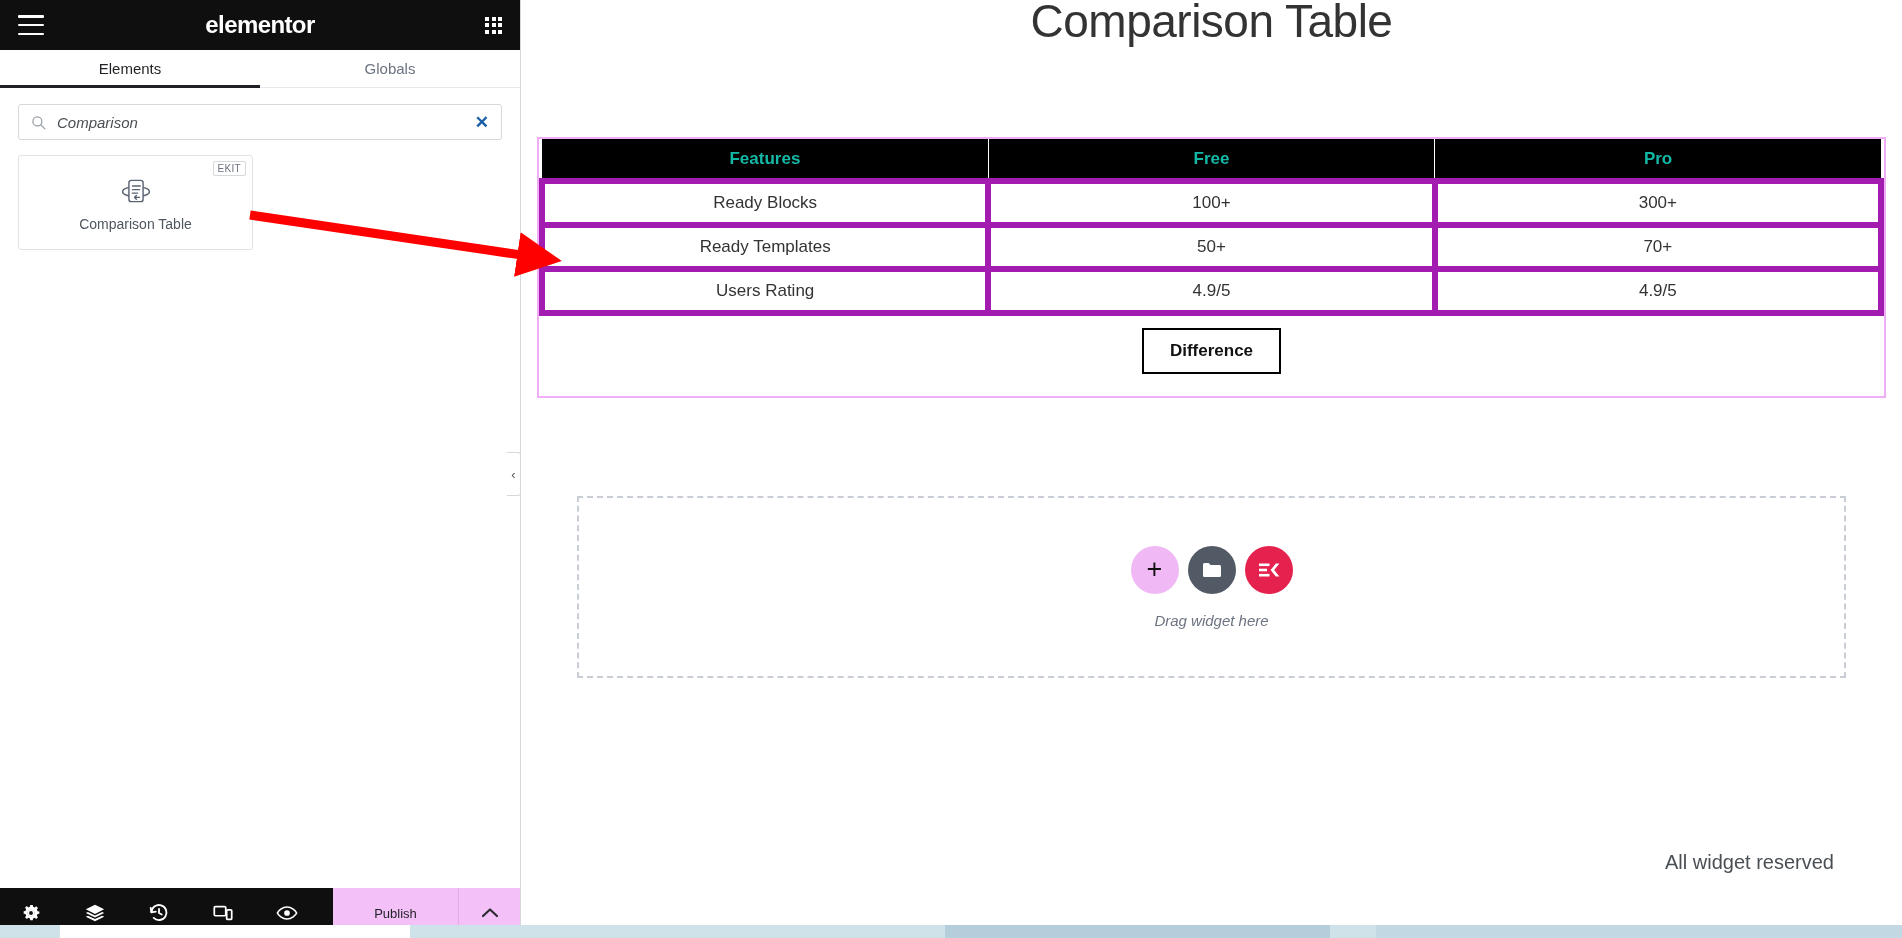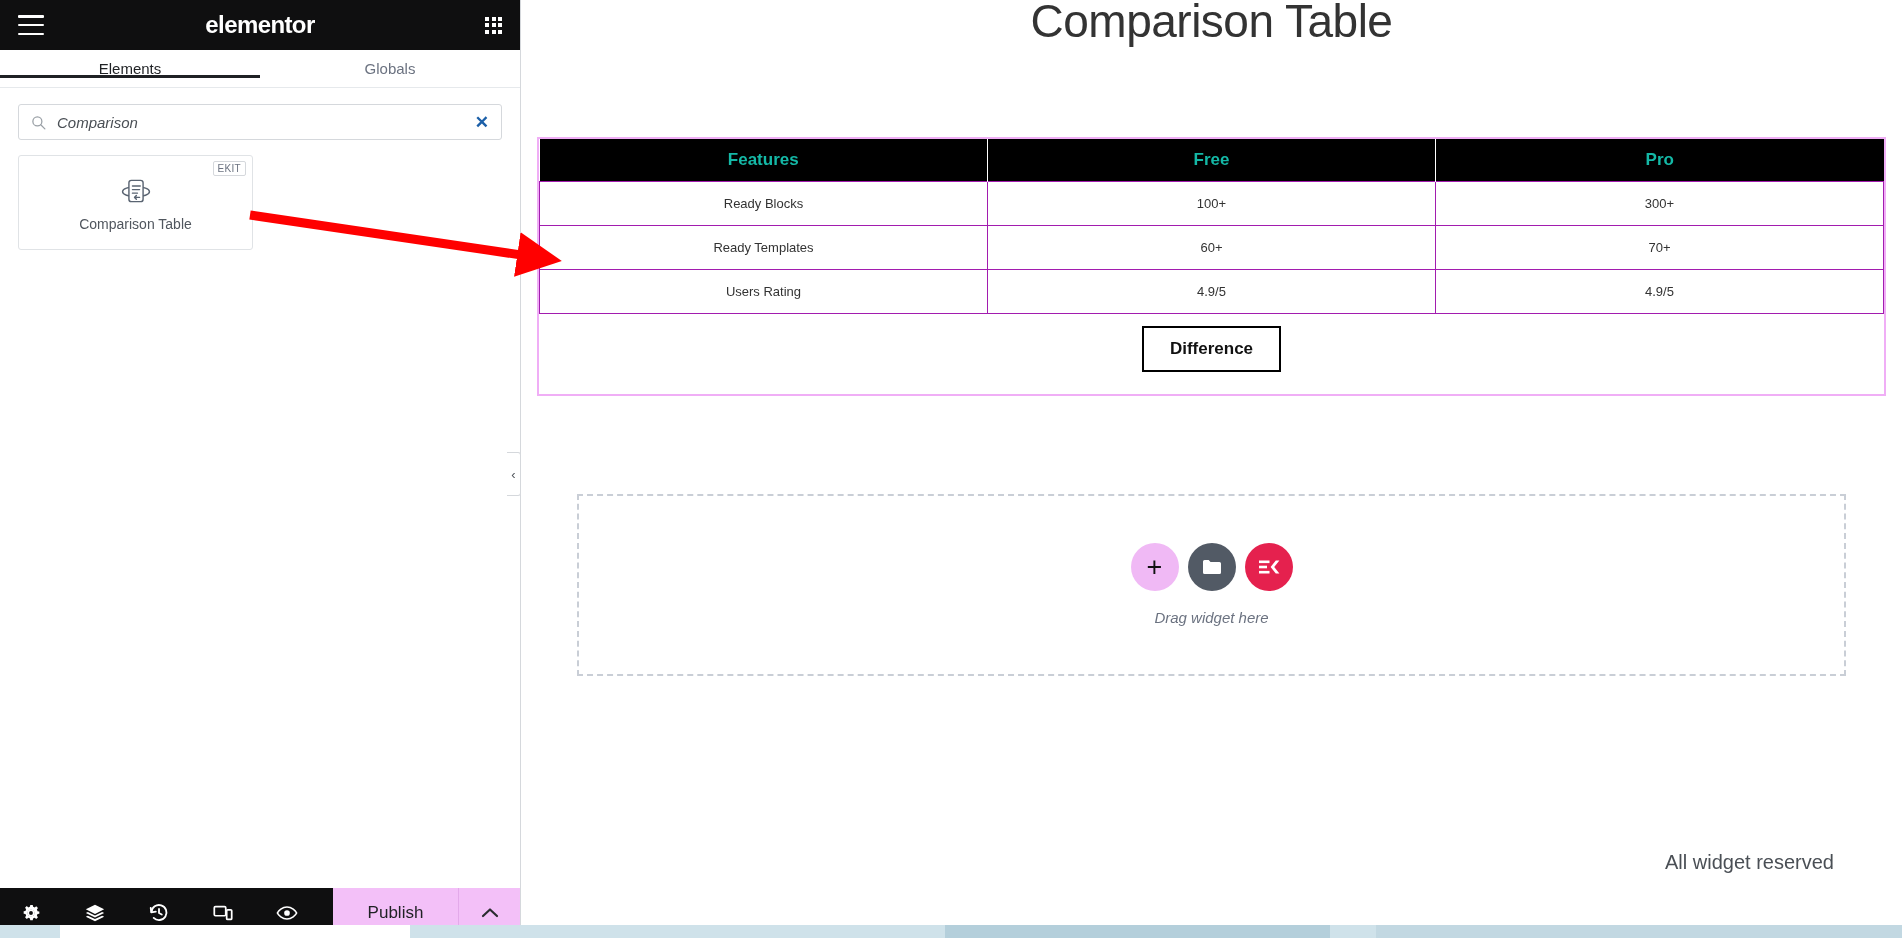--- a/index.html
+++ b/index.html
@@ -28,21 +28,21 @@
     justify-content: space-between; cursor: pointer; }
   .hamburger span { display: block; height: 2.5px; background: #ffffff; border-radius: 1px; }
   #brand {
     color: #ffffff; font-size: 24px; font-weight: bold; letter-spacing: -0.6px;
     position: absolute; left: 50%; transform: translateX(-50%);
   }
   .grid-icon { display: grid; grid-template-columns: repeat(3, 4px);
     grid-template-rows: repeat(3, 4px); gap: 2.5px; cursor: pointer; }
   .grid-icon i { display: block; width: 4px; height: 4px; background: #ffffff; }
 
-  #tabs { height: 38px; display: flex; border-bottom: 1px solid #e6e9ec; flex: 0 0 38px; align-items: center; }
+  #tabs { height: 38px; display: flex; border-bottom: 1px solid #e6e9ec; flex: 0 0 38px; }
   .tab {
     flex: 1; display: flex; align-items: center; justify-content: center;
     font-size: 15px; color: #6b7280; cursor: pointer; position: relative;
     background: #ffffff;
   }
   .tab.active { color: #1f2124; }
   .tab.active::after {
     content: ""; position: absolute; left: 0; right: 0; bottom: -1px;
     height: 3px; background: #1f2124;
   }
@@ -88,21 +88,21 @@
     font-size: 13px; color: #51565c; cursor: pointer; z-index: 6;
   }
 
   #panel-footer {
     height: 50px; background: #0f0f10; display: flex; align-items: stretch;
     flex: 0 0 50px;
   }
   #footer-icons { display: flex; align-items: center; flex: 1; padding-left: 20px; gap: 42px; }
   .f-ico { width: 22px; height: 22px; cursor: pointer; }
   #publish-btn {
-    width: 125px; background: #f3c0f8; color: #1f2124; font-size: 17px;
+    width: 125px; background: #f3c0f8; color: #1f2124; font-size: 13px;
     display: flex; align-items: center; justify-content: center; cursor: pointer;
   }
   #publish-arrow {
     width: 62px; background: #f3c0f8; display: flex; align-items: center;
     justify-content: center; cursor: pointer; border-left: 1px solid #e3a9ea;
   }
 
   
   #canvas { flex: 1; height: 938px; background: #ffffff; position: relative; overflow: hidden; }
 
@@ -116,22 +116,22 @@
     margin: 88px 16px 0 16px;
     border: 2px solid #f0aef6; background: #ffffff; padding: 0;
   }
   #cmp-table { width: 100%; border-collapse: collapse; table-layout: fixed; }
   #cmp-table th {
     background: #000000; color: #14b8a6; font-size: 17px; font-weight: bold;
     height: 42px; text-align: center; border-right: 1px solid #ffffff;
   }
   #cmp-table th:last-child { border-right: none; }
   #cmp-table td {
-    height: 44px; text-align: center; font-size: 13px; color: #333333;
-    border: 1px solid #a21caf; background: #ffffff;
+    height: 44px; text-align: center; font-size: 17px; color: #333333;
+    border: 6px solid #a21caf; background: #ffffff;
   }
   #btn-row { display: flex; justify-content: center; gap: 10px; padding: 16px 0 0 0; }
   .solid-btn {
     background: #000000; color: #ffffff; font-size: 17px; font-weight: bold;
     padding: 11px 22px; border: none; border-radius: 4px; cursor: pointer;
     font-family: "Liberation Sans", sans-serif;
   }
   #diff-row { display: flex; justify-content: center; padding: 12px 0 22px 0; }
   .outline-btn {
     background: #ffffff; color: #111111; font-size: 17px; font-weight: bold;
@@ -309,21 +309,21 @@
           </tr>
         </thead>
         <tbody>
           <tr>
             <td>Ready Blocks</td>
             <td>100+</td>
             <td>300+</td>
           </tr>
           <tr>
             <td>Ready Templates</td>
-            <td>60+</td>
+            <td>50+</td>
             <td>70+</td>
           </tr>
           <tr>
             <td>Users Rating</td>
             <td>4.9/5</td>
             <td>4.9/5</td>
           </tr>
         </tbody>
       </table>
 

